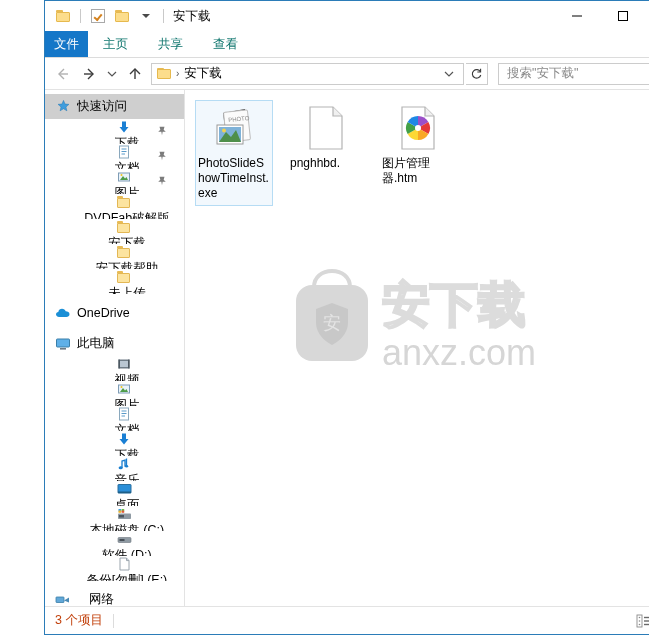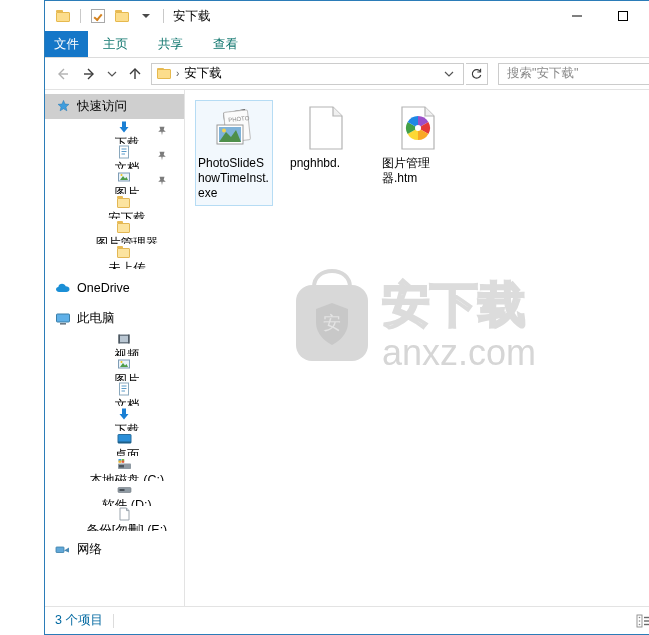--- a/index.html
+++ b/index.html
@@ -357,21 +357,21 @@
     flex: 0 0 auto;
     border-top: 1px solid #e3e3e3;
     display: flex;
     align-items: center;
     background: #fff;
     position: relative;
   }
   .status-text {
     font-size: 12.5px;
     padding-left: 10px;
-    color: #0369a1;
+    color: #c2410c;
     white-space: nowrap;
   }
   .status-sep {
     width: 1px;
     height: 14px;
     background: #dcdcdc;
     margin-left: 10px;
   }
   .view-btns {
     position: absolute;
@@ -563,27 +563,33 @@
           <svg width="10" height="10" viewBox="0 0 12 12">
               <path d="M3 1 L9 1 L8 4.5 L10.5 7 L6.8 7 L6 11 L5.2 7 L1.5 7 L4 4.5 Z" fill="#7c7c7c"></path>
             </svg>
         </span>
       </div>
 
       <div class="nav-item indent1">
         <span class="ico">
             <span class="ic-folder"></span>
           </span>
-        <span class="nav-label">安下载</span>
+        <span class="nav-label">DVDFab破解版</span>
       </div>
       <div class="nav-item indent1">
         <span class="ico">
             <span class="ic-folder"></span>
           </span>
-        <span class="nav-label">图片管理器</span>
+        <span class="nav-label">安下载</span>
+      </div>
+      <div class="nav-item indent1">
+        <span class="ico">
+            <span class="ic-folder"></span>
+          </span>
+        <span class="nav-label">安下载帮助</span>
       </div>
       <div class="nav-item indent1">
         <span class="ico">
             <span class="ic-folder"></span>
           </span>
         <span class="nav-label">未上传</span>
       </div>
 
       <div class="nav-item" style="margin-top:6px;">
         <span class="ico">
@@ -637,20 +643,30 @@
         <span class="nav-label">文档</span>
       </div>
       <div class="nav-item indent1">
         <span class="ico">
           <svg width="14" height="14" viewBox="0 0 14 14">
               <rect x="5" y="1.5" width="4" height="6" fill="#1a7fd4"></rect>
               <polygon points="2.5,7 11.5,7 7,12.5" fill="#1a7fd4"></polygon>
             </svg>
         </span>
         <span class="nav-label">下载</span>
+      </div>
+      <div class="nav-item indent1">
+        <span class="ico">
+          <svg width="14" height="14" viewBox="0 0 14 14">
+              <path d="M9.5 1.5 L9.5 9 L8 9 L8 3.2 L5 4 L5 10.5 L3.5 10.5" fill="none" stroke="#1b7fd0" stroke-width="1.3"></path>
+              <ellipse cx="3.6" cy="10.8" rx="2" ry="1.5" fill="#1b7fd0"></ellipse>
+              <ellipse cx="9.6" cy="9.3" rx="1.6" ry="1.3" fill="#1b7fd0"></ellipse>
+            </svg>
+        </span>
+        <span class="nav-label">音乐</span>
       </div>
       <div class="nav-item indent1">
         <span class="ico">
           <svg width="15" height="13" viewBox="0 0 15 13">
               <rect x="1" y="1.5" width="13" height="8.5" rx="0.5" fill="#2b8fd8" stroke="#2a6f9e" stroke-width="1"></rect>
               <rect x="1" y="8.5" width="13" height="1.6" fill="#1e5f87"></rect>
             </svg>
         </span>
         <span class="nav-label">桌面</span>
       </div>
@@ -679,21 +695,21 @@
       <div class="nav-item indent1">
         <span class="ico">
           <svg width="13" height="14" viewBox="0 0 13 14">
               <path d="M2 1 L8.5 1 L11 3.6 L11 13 L2 13 Z" fill="#ffffff" stroke="#9aa4ad" stroke-width="1"></path>
               <polyline points="8.5,1 8.5,3.6 11,3.6" fill="none" stroke="#9aa4ad" stroke-width="1"></polyline>
             </svg>
         </span>
         <span class="nav-label">备份[勿删] (E:)</span>
       </div>
 
-      <div class="nav-item" style="margin-top:6px;">
+      <div class="nav-item" style="margin-top:6px;gap:12px;">
         <span class="ico">
           <svg width="16" height="14" viewBox="0 0 16 14">
               <rect x="1" y="4" width="8" height="5.5" rx="0.6" fill="#62a8d8" stroke="#3a7ea8" stroke-width="0.8"></rect>
               <path d="M9 7.5 L14 4.5 L14 9.5 Z" fill="#4a8ab5"></path>
             </svg>
         </span>
         <span class="nav-label">网络</span>
       </div>
 
     </div>

